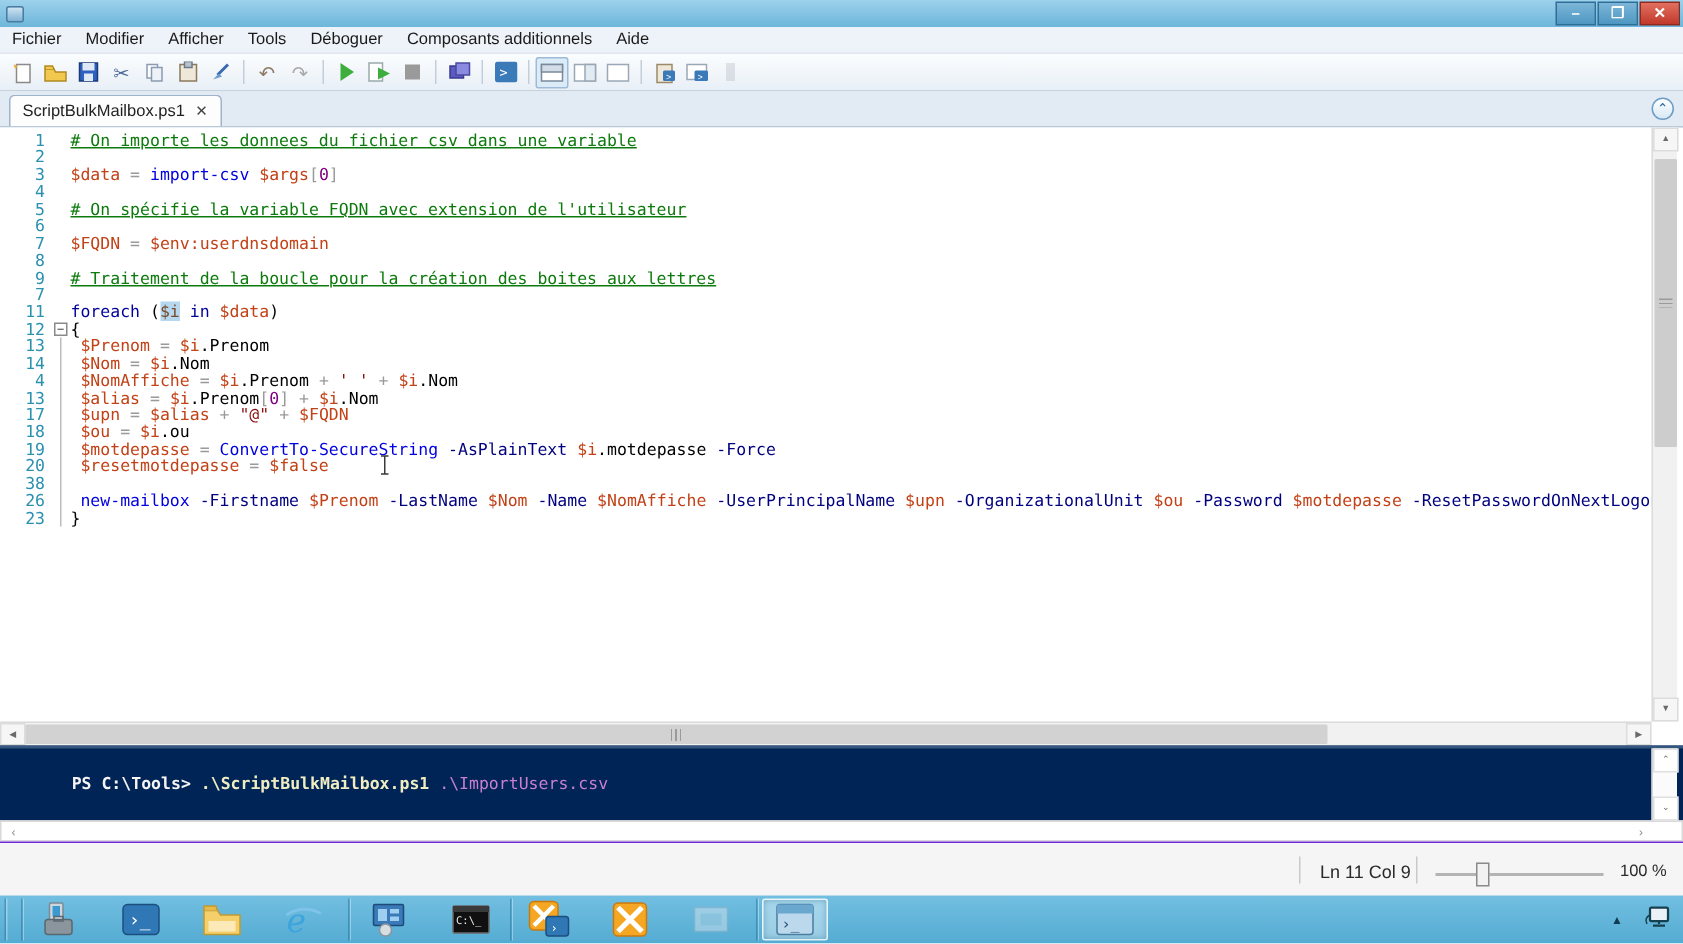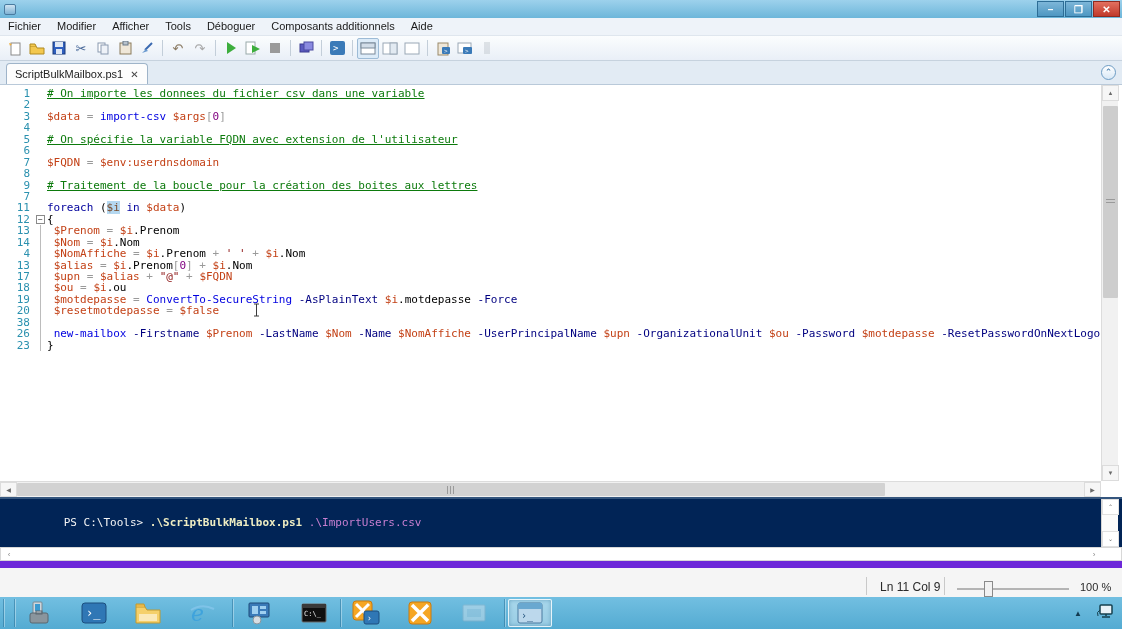--- a/index.html
+++ b/index.html
@@ -79,30 +79,30 @@
   .grip-h { position:absolute; left:3px; top:50%; margin-top:-3px; width:9px; height:6px;
     background:repeating-linear-gradient(#9a9a9a 0 1px,transparent 1px 3px); }
   .hscroll1 { position:absolute; left:0; top:481px; width:1101px; height:16px; background:#f1f1f1; border-top:1px solid #dcdcdc; }
   .hthumb { position:absolute; left:17px; top:1px; width:868px; height:13px; background:#d2d2d2; border-radius:1px; }
   .grip-v { position:absolute; top:3px; left:50%; margin-left:-4px; width:8px; height:8px;
     background:repeating-linear-gradient(90deg,#9a9a9a 0 1px,transparent 1px 3px); }
 
   
   .console { position:absolute; left:0; top:497px; width:1122px; height:50px; background:#012456; border-top:2px solid #35567e; }
   .console-line { position:absolute; left:8px; top:4px; font-family:"DejaVu Sans Mono",monospace; font-size:11px; white-space:pre; }
-  .cp { color:#f5f5f5; font-weight:normal;margin-left:16px; }
+  .cp { color:#f5f5f5; font-weight:bold; }
   .cc { color:#efedc2; font-weight:bold; }
   .ca { color:#c77fd0; font-weight:normal; }
   .con-vscroll { position:absolute; left:1101px; top:0; width:17px; height:48px; background:#fbfbfb; border-left:1px solid #d5d5d5; }
   .con-vscroll .sbtn { background:#fff; border-color:#e0e0e0; }
   .hscroll2 { position:absolute; left:0; top:547px; width:1122px; height:14px; background:#fff; border:1px solid #d8d8d8; }
   .hs2btn { position:absolute; top:1px; width:14px; height:11px; color:#8a8a8a; font-size:8px; line-height:11px; text-align:center; }
 
   
-  .statusbar { position:absolute; left:0; top:561px; width:1122px; height:36px; background:#f5f5f5; border-top:7px solid #6d28d9; }
+  .statusbar { position:absolute; left:0; top:561px; width:1122px; height:36px; background:#f5f5f5; border-top:1px solid #6d28d9; }
   .sb-sep { position:absolute; top:9px; width:1px; height:18px; background:#c9c9c9; }
   .sb-pos { position:absolute; left:880px; top:12px; font-size:12px; color:#2a2a2a; }
   .zoom-track { position:absolute; left:957px; top:20px; width:112px; height:2px; background:#b4b4b4; }
   .zoom-thumb { position:absolute; left:984px; top:13px; width:9px; height:16px; background:#f2f2f2; border:1px solid #8a8a8a; }
   .sb-zoom { position:absolute; left:1080px; top:13px; font-size:11px; color:#2a2a2a; }
 
   
   .taskbar { position:absolute; left:0; top:597px; width:1122px; height:32px;
     background:linear-gradient(#72bfe1,#54abd2); }
   .tk-sep { position:absolute; top:2px; width:1px; height:28px; background:rgba(30,100,140,.45); box-shadow:1px 0 0 rgba(255,255,255,.35); }

